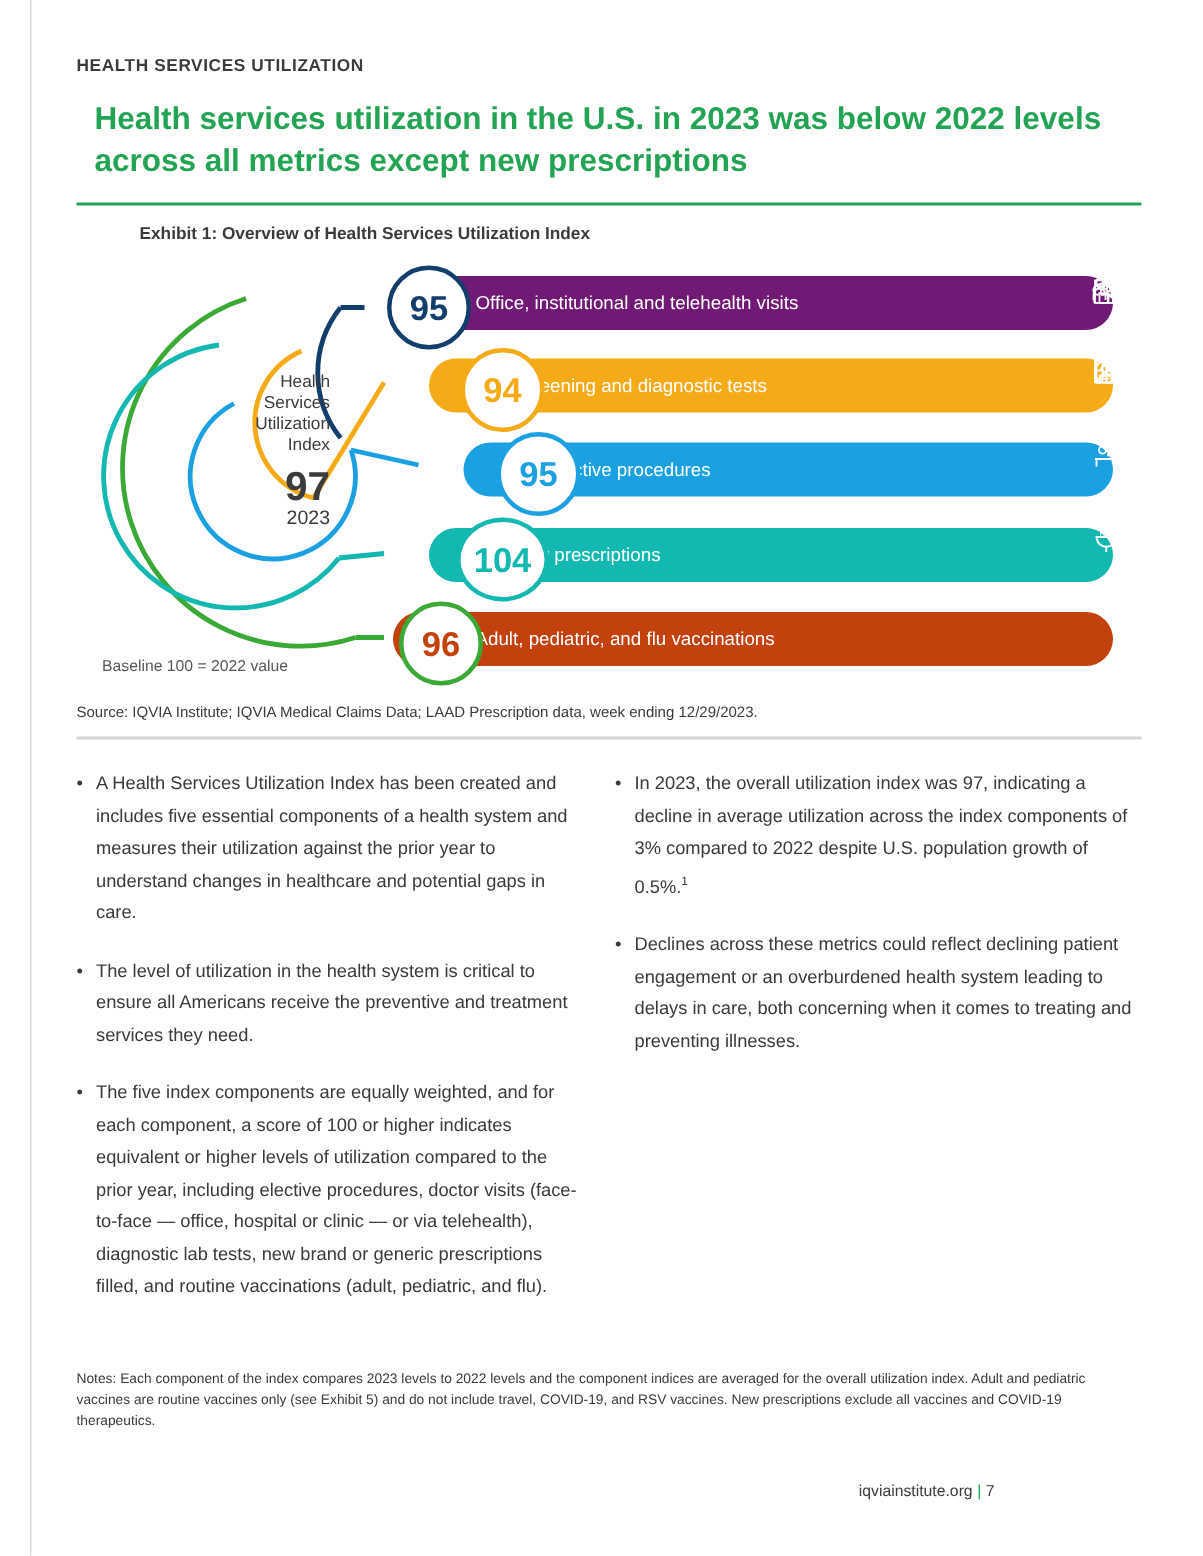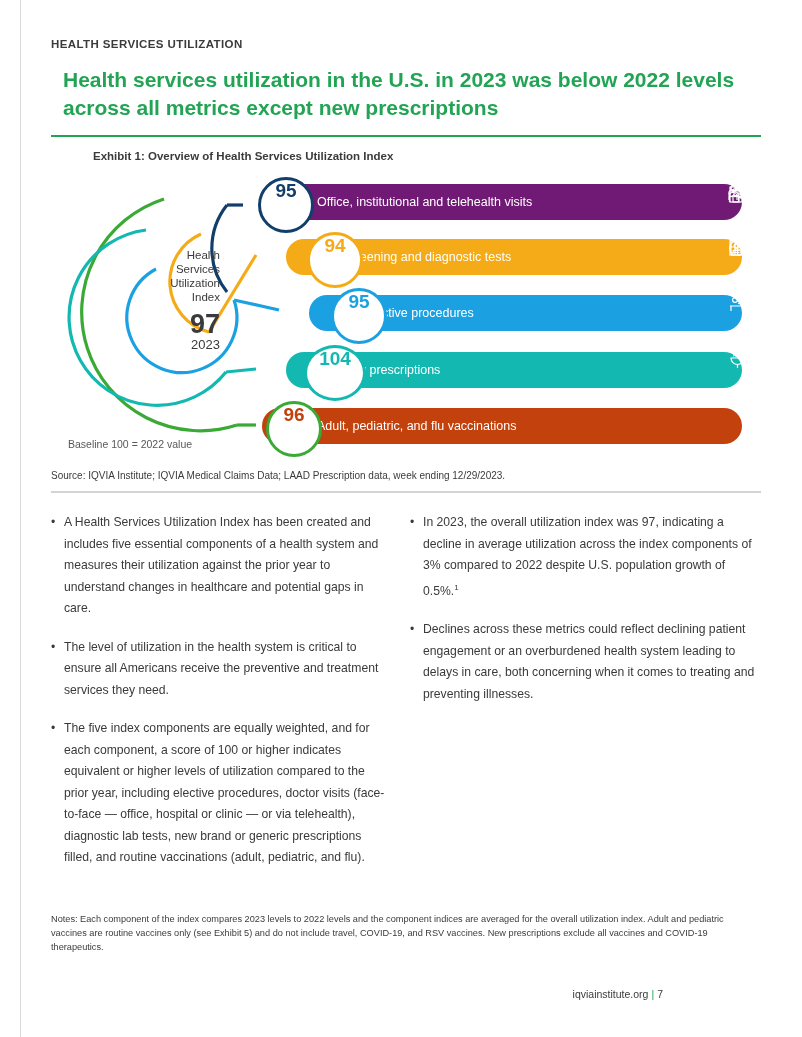--- a/index.html
+++ b/index.html
@@ -37,22 +37,22 @@
     display:flex;align-items:center;color:#fff;
     font-size:12.5px;
   }
   .bar .blabel{margin-left:55px;}
   .bar .icons{position:absolute;right:14px;top:0;height:36px;display:flex;align-items:center;gap:9px;}
   .bar .icons svg{display:block;}
 
   .bubble{
     position:absolute;width:50px;height:50px;border-radius:50%;
     background:#fff;border:3px solid #0369a1;
-    display:flex;align-items:flex-start;justify-content:center;
-    font-size:19px;font-weight:bold;
+    display:flex;align-items:center;justify-content:center;
+    font-size:23px;font-weight:bold;
   }
   .bubble.wide{width:56px;}
 
   .centerlabel{
     position:absolute;text-align:right;width:100px;color:#3b3b3d;
   }
   .centerlabel .cl-t{font-size:11.5px;line-height:14px;}
   .centerlabel .cl-v{font-size:27px;font-weight:bold;color:#3b3b3d;margin-top:6px;line-height:28px;}
   .centerlabel .cl-y{font-size:13px;margin-top:-1px;}
 

